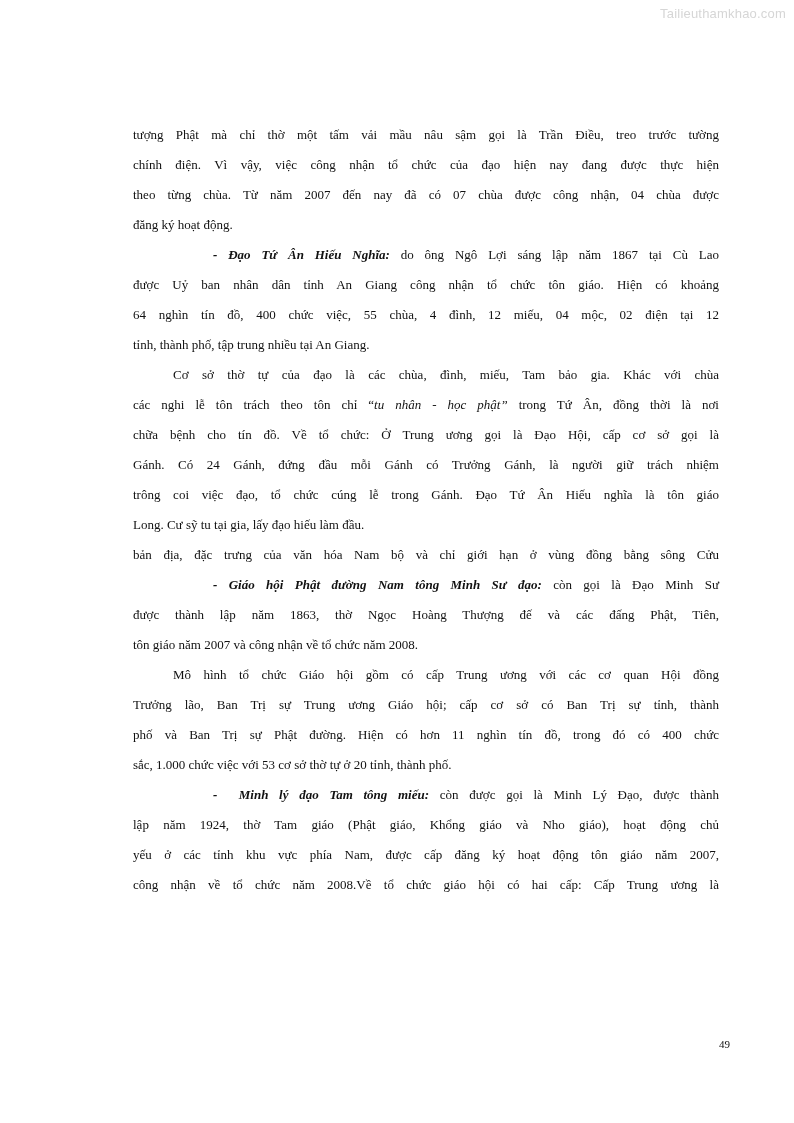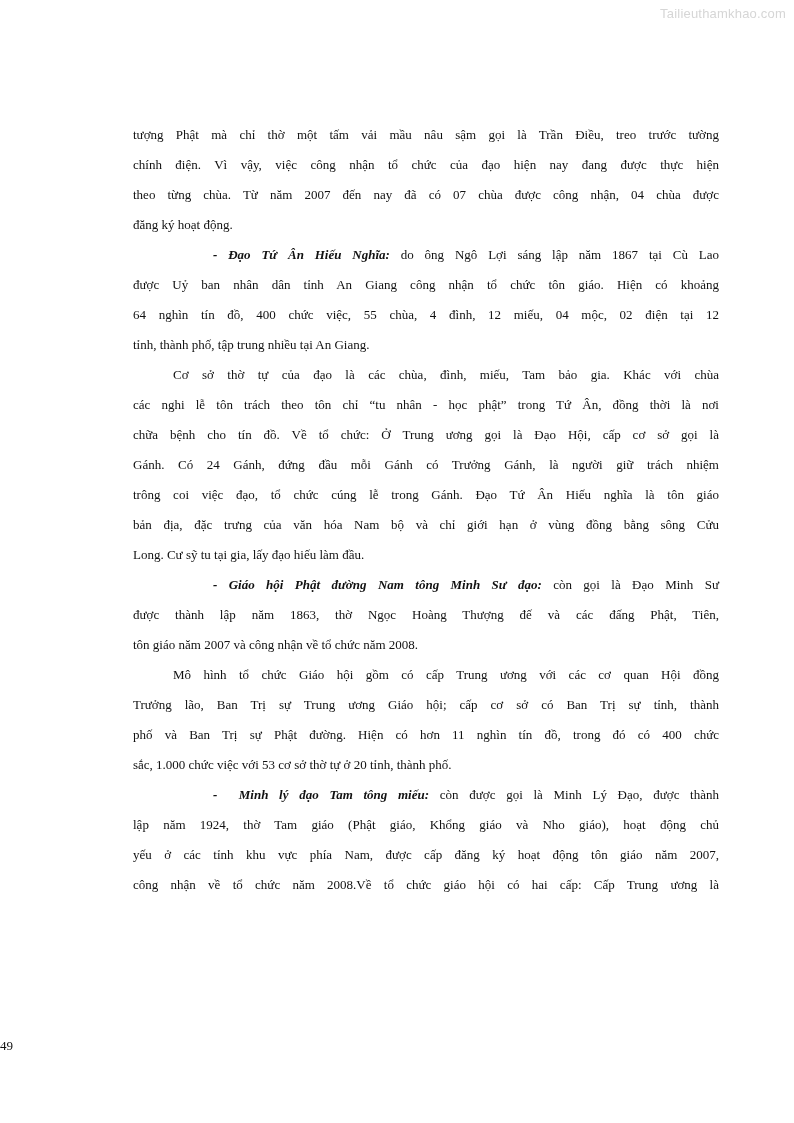--- a/index.html
+++ b/index.html
@@ -13,24 +13,24 @@
     position: absolute; left: 133px; top: 120px; width: 586px;
     font-family: "Liberation Serif", serif; font-size: 13px; color: #111;
   }
   .line {
     height: 30px; line-height: 30px; white-space: nowrap;
     text-align: justify; text-align-last: justify;
   }
   .line.last { text-align-last: left; }
   .indent { padding-left: 40px; }
   .bi { font-weight: bold; font-style: italic; margin-left: 40px; }
-  .it { }
+  .it { font-style: italic; }
   .page-number {
-    position: absolute; top: 1038px; left: 0; width: 730px; text-align: left;
-    font-family: "Liberation Serif", serif; font-size: 13px; color: #111;
+    position: absolute; top: 1038px; left: 0; width: 730px; text-align: right;
+    font-family: "Liberation Serif", serif; font-size: 11px; color: #111;
   }
 </style>
 </head>
 <body>
 
 <div class="watermark">Tailieuthamkhao.com</div>
 
 <div class="page">
 
   <div>
@@ -46,22 +46,22 @@
     <div class="line">64 nghìn tín đồ, 400 chức việc, 55 chùa, 4 đình, 12 miếu, 04 mộc, 02 điện tại 12</div>
     <div class="line last">tỉnh, thành phố, tập trung nhiều tại An Giang.</div>
   </div>
 
   <div>
     <div class="line indent">Cơ sở thờ tự của đạo là các chùa, đình, miếu, Tam bảo gia. Khác với chùa</div>
     <div class="line"><span>các nghi lễ tôn trách theo tôn chỉ “</span><span class="it">tu nhân - học phật”</span><span> trong Tứ Ân, đồng thời là nơi</span></div>
     <div class="line">chữa bệnh cho tín đồ. Về tổ chức: Ở Trung ương gọi là Đạo Hội, cấp cơ sở gọi là</div>
     <div class="line">Gánh. Có 24 Gánh, đứng đầu mỗi Gánh có Trưởng Gánh, là người giữ trách nhiệm</div>
     <div class="line">trông coi việc đạo, tổ chức cúng lễ trong Gánh. Đạo Tứ Ân Hiếu nghĩa là tôn giáo</div>
+    <div class="line last">Long. Cư sỹ tu tại gia, lấy đạo hiếu làm đầu.</div>
     <div class="line">bản địa, đặc trưng của văn hóa Nam bộ và chỉ giới hạn ở vùng đồng bằng sông Cửu</div>
-    <div class="line last">Long. Cư sỹ tu tại gia, lấy đạo hiếu làm đầu.</div>
   </div>
 
   <div>
     <div class="line indent"><span class="bi">- Giáo hội Phật đường Nam tông Minh Sư đạo:</span><span> còn gọi là Đạo Minh Sư</span></div>
     <div class="line">được thành lập năm 1863, thờ Ngọc Hoàng Thượng đế và các đấng Phật, Tiên,</div>
     <div class="line last">tôn giáo năm 2007 và công nhận về tổ chức năm 2008.</div>
   </div>
 
   <div>
     <div class="line indent">Mô hình tổ chức Giáo hội gồm có cấp Trung ương với các cơ quan Hội đồng</div>

